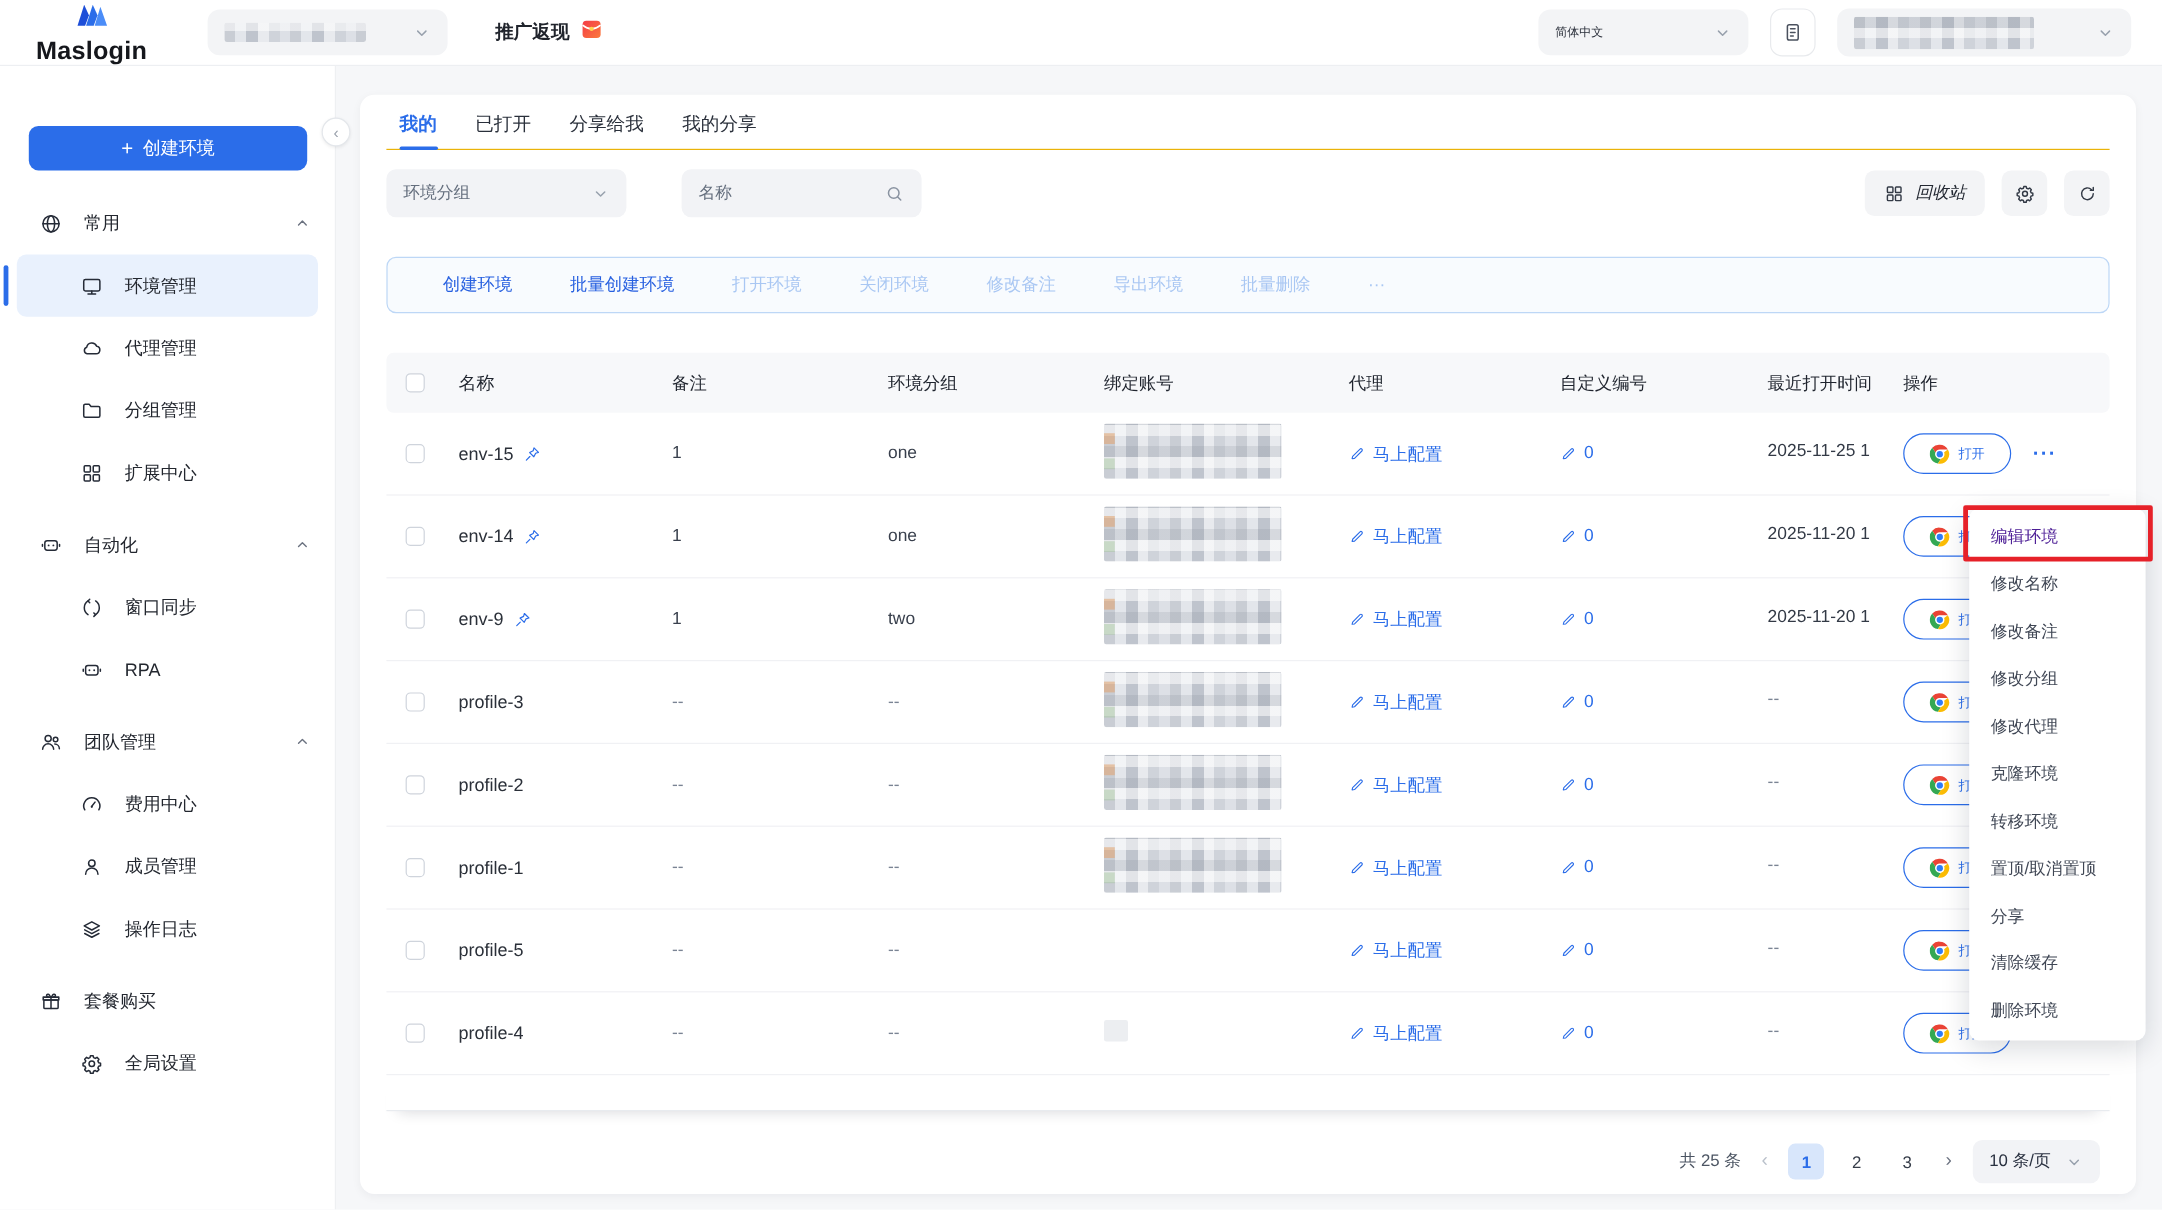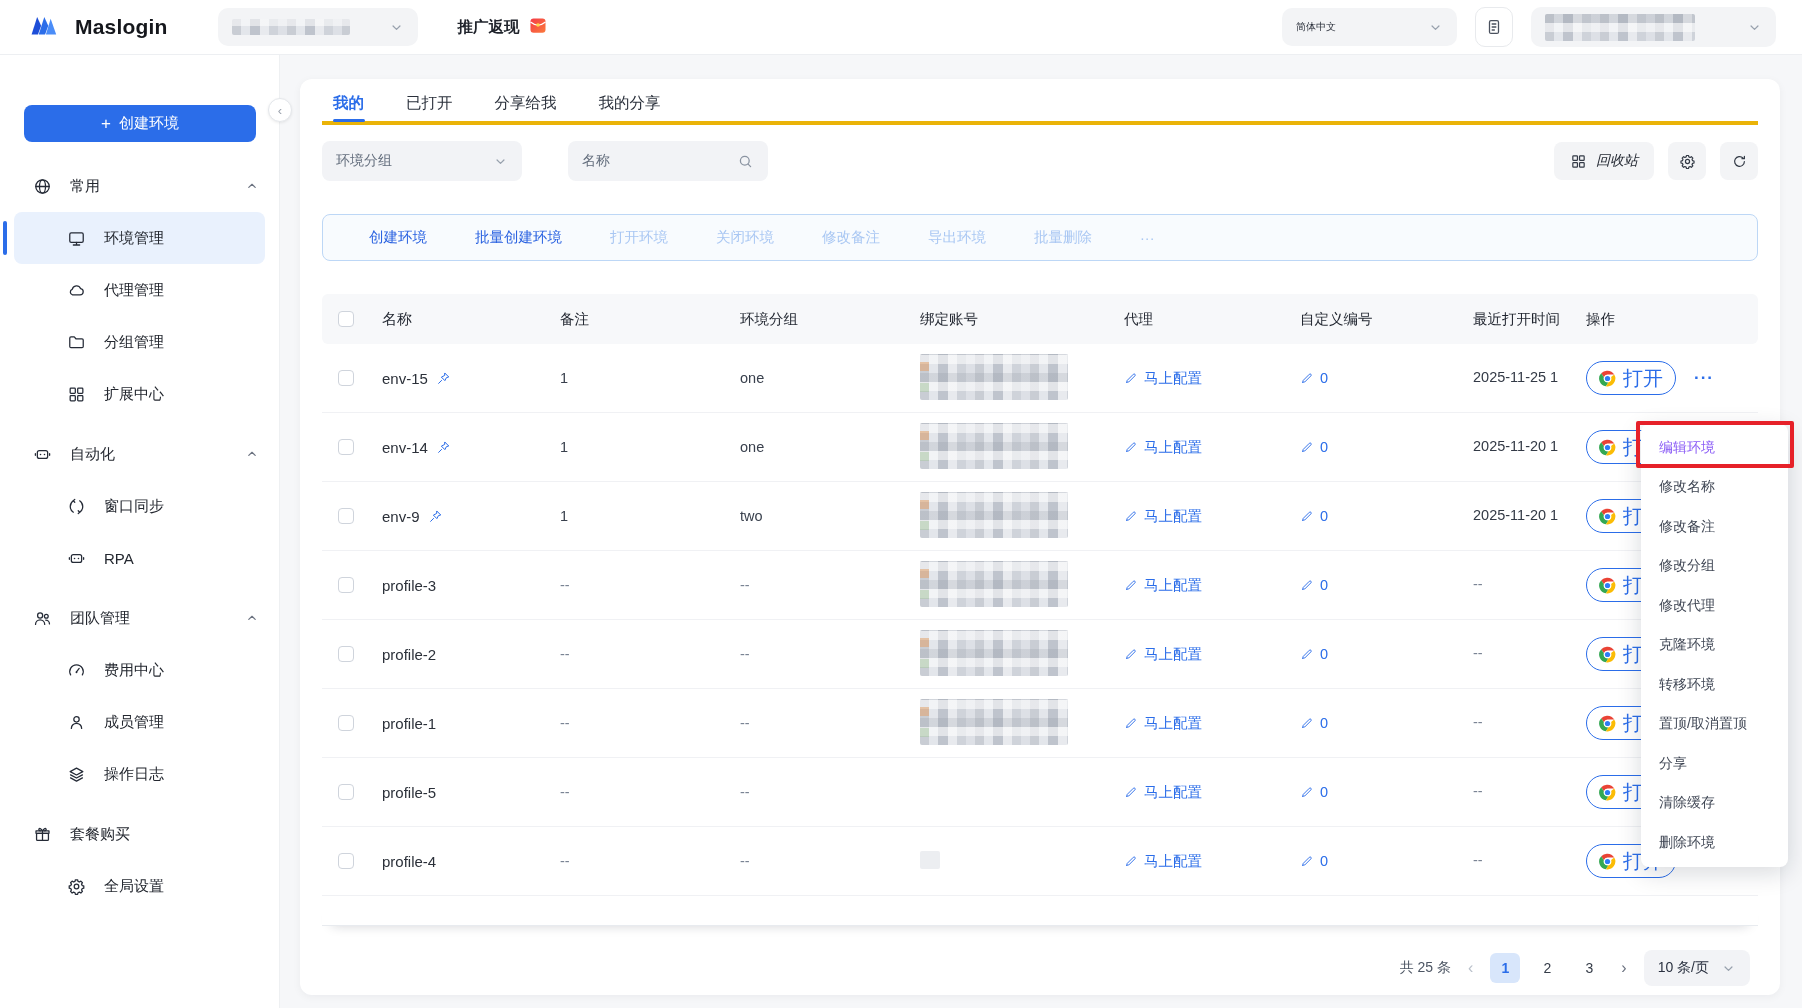--- a/index.html
+++ b/index.html
@@ -2,21 +2,21 @@
 <html><head>
 <meta charset="utf-8">
 <style>
   *{box-sizing:border-box;margin:0;padding:0;}
   html,body{width:1802px;height:1008px;}
   body{font-family:"Liberation Sans","DejaVu Sans",sans-serif;background:#f6f7f9;color:#20242c;overflow:hidden;}
   .page{position:relative;width:1802px;height:1008px;}
 
   
   .topbar{position:absolute;left:0;top:0;width:1802px;height:55px;background:#fff;border-bottom:1px solid #edeff2;display:flex;align-items:center;padding:0 26px 0 30px;z-index:5;}
-  .brand{display:flex;align-items:center;gap:18px;}
+  .brand{display:flex;align-items:center;gap:2px;flex-direction:column;}
   .brand-text{font-size:21px;font-weight:bold;color:#15171c;letter-spacing:.2px;}
   .hdr-select{display:flex;align-items:center;justify-content:space-between;background:#f3f4f6;border-radius:10px;height:38px;padding:0 14px;cursor:pointer;}
   .acct-select{width:200px;margin-left:50px;}
   .promo{display:flex;align-items:center;gap:8px;margin-left:40px;font-size:15.5px;font-weight:600;color:#20242c;cursor:pointer;}
   .hdr-right{margin-left:auto;display:flex;align-items:center;gap:18px;}
   .lang-select{width:175px;font-size:10px;color:#2a2f3a;}
   .doc-btn{width:38px;height:40px;border:1px solid #e8eaed;border-radius:10px;background:#fff;display:flex;align-items:center;justify-content:center;cursor:pointer;}
   .user-select{width:245px;height:40px;}
   .chev-svg{width:15px;height:15px;fill:none;stroke:#98a1ad;stroke-width:2;stroke-linecap:round;stroke-linejoin:round;}
 
@@ -45,21 +45,21 @@
   .nav-ic svg{width:19px;height:19px;fill:none;stroke:currentColor;stroke-width:1.6;stroke-linecap:round;stroke-linejoin:round;}
   .nav-label{margin-left:18px;font-size:15px;color:#23272f;white-space:nowrap;}
   .nav-chev{margin-left:auto;display:flex;}
   .nav-chev .chev-svg{stroke:#6b7280;width:14px;height:14px;}
   .nav-row.child.active{background:#e9f1fd;border-radius:8px;margin:0 14px;padding-left:52px;}
   .nav-row.child.active::before{content:"";position:absolute;left:-11px;top:9px;width:4px;height:34px;background:#2b6de9;border-radius:2px;}
   .collapse-handle{position:absolute;left:268px;top:98px;width:24px;height:24px;border-radius:50%;background:#fff;border:1px solid #e4e7eb;box-shadow:0 1px 3px rgba(0,0,0,.08);display:flex;align-items:center;justify-content:center;color:#9aa1ac;font-size:13px;z-index:15;cursor:pointer;}
 
   
   .card{position:absolute;left:300px;top:79px;width:1480px;height:916px;background:#fff;border-radius:12px;box-shadow:0 2px 8px rgba(15,23,42,.05);padding:0 22px;}
-  .tabs{display:flex;gap:42px;padding:14px 0 0 11px;height:46px;border-bottom:4px solid #eab308;}
+  .tabs{display:flex;gap:32px;padding:14px 0 0 11px;height:46px;border-bottom:1px solid #eab308;}
   .tab{position:relative;font-size:15.5px;color:#2a303b;padding-bottom:13px;cursor:pointer;white-space:nowrap;}
   .tab.active{color:#2b6de9;font-weight:600;}
   .tab.active::after{content:"";position:absolute;left:50%;transform:translateX(-50%);bottom:-1px;width:32px;height:3px;background:#2b6de9;border-radius:2px;}
 
   .filter-row{display:flex;align-items:center;margin-top:16px;height:40px;}
   .soft-select,.soft-input{display:flex;align-items:center;justify-content:space-between;width:200px;height:40px;background:#f2f3f6;border-radius:8px;padding:0 14px;font-size:14px;color:#646e7d;cursor:pointer;}
   .soft-input{margin-left:46px;cursor:text;}
   .tool-svg{width:17px;height:17px;fill:none;stroke:#8a93a1;stroke-width:1.8;stroke-linecap:round;stroke-linejoin:round;}
   .right-tools{margin-left:auto;display:flex;align-items:center;gap:14px;font-style:italic;}
   .soft-btn{display:flex;align-items:center;justify-content:center;gap:9px;height:38px;background:#f3f4f6;border-radius:8px;padding:0 16px;font-size:14px;color:#232832;cursor:pointer;}
@@ -83,38 +83,38 @@
   .c-acct{padding-left:16px;}
   .c-proxy,.c-custom{display:flex;align-items:center;gap:6px;color:#2b6de9;cursor:pointer;}
   .c-proxy{padding-left:20px;}
   .c-custom{padding-left:16px;}
   .c-time{padding-left:15px;color:#333a46;}
   .date-clip{display:inline-block;max-width:86px;overflow:hidden;white-space:nowrap;}
   .c-ops{padding-left:10px;display:flex;align-items:center;gap:18px;}
   .dim{color:#7a8494;}
   .pin-svg{width:15px;height:15px;fill:none;stroke:#2b6de9;stroke-width:1.6;stroke-linecap:round;stroke-linejoin:round;flex:none;}
   .pen-svg{width:14px;height:14px;fill:none;stroke:#2b6de9;stroke-width:1.6;stroke-linecap:round;stroke-linejoin:round;flex:none;}
-  .open-btn{display:flex;align-items:center;justify-content:center;gap:7px;width:90px;height:34px;border:1px solid #2b6de9;border-radius:17px;color:#2b6de9;font-size:20px;background:#fff;cursor:pointer;flex:none;}
+  .open-btn{display:flex;align-items:center;justify-content:center;gap:7px;width:90px;height:34px;border:1px solid #2b6de9;border-radius:17px;color:#2b6de9;font-size:11px;background:#fff;cursor:pointer;flex:none;}
   .more-dots{color:#2b6de9;font-size:17px;font-weight:bold;letter-spacing:1px;cursor:pointer;}
   .table-tail{height:30px;border-bottom:1px solid #e8ebef;box-shadow:0 9px 12px -10px rgba(16,24,40,.22);}
 
   
   .pagination{position:absolute;right:30px;bottom:9px;height:36px;display:flex;align-items:center;gap:15px;font-size:14px;}
   .pg-total{color:#4c5563;}
   .pg-arrow{color:#b9c0ca;font-size:16px;cursor:pointer;padding:0 2px;}
   .pg-arrow.next{color:#6b7280;}
   #pages{display:flex;gap:12px;}
   .pg-num{width:30px;height:30px;display:flex;align-items:center;justify-content:center;border-radius:6px;color:#363d49;cursor:pointer;}
   .pg-num.cur{background:#d8e6fb;color:#2b6de9;font-weight:600;}
   .size-select{display:flex;align-items:center;gap:12px;height:36px;background:#f2f3f6;border-radius:8px;padding:0 14px;color:#2a3140;cursor:pointer;}
 
   
   .ctx-menu{position:absolute;left:1641px;top:424px;width:147px;background:#fff;border-radius:8px;box-shadow:0 6px 24px rgba(15,23,42,.16);padding:4px 0;z-index:20;}
   .ctx-item{height:39.5px;display:flex;align-items:center;padding-left:18px;font-size:14px;color:#3f4654;cursor:pointer;white-space:nowrap;}
-  .ctx-item.hl{color:#8b5cf6;}
+  .ctx-item.hl{color:#4c1d95;}
   .annotation-rect{position:absolute;left:1636px;top:421px;width:158px;height:47px;border:4px solid #e62129;border-radius:2px;z-index:30;pointer-events:none;}
 </style>
 </head>
 <body>
 
 <div class="page">
 
   <header class="topbar">
     <div class="brand">
       <span>

